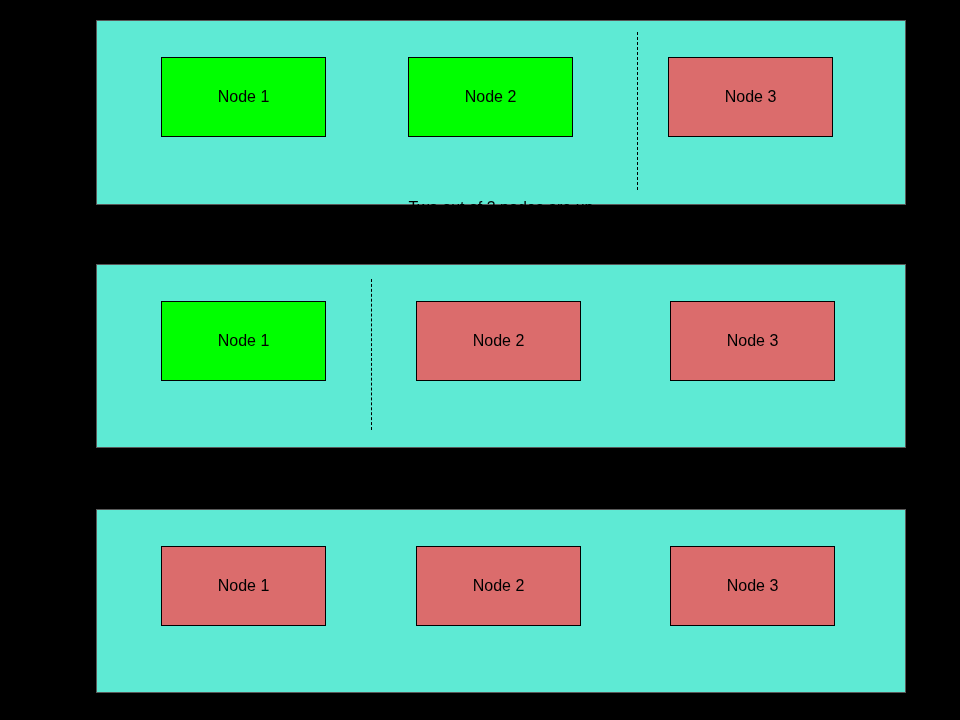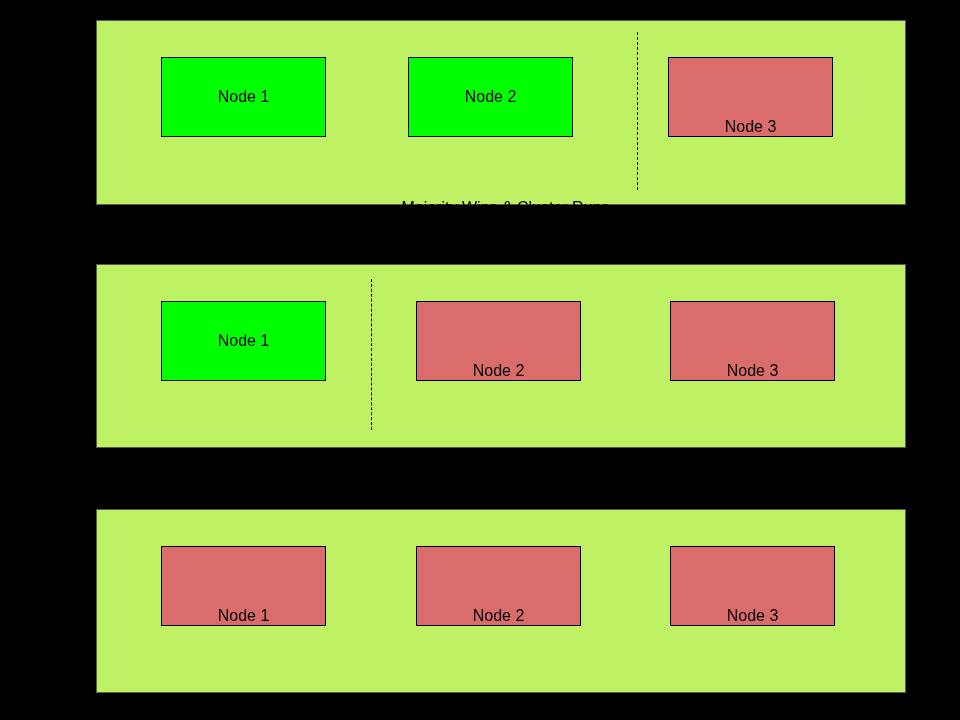--- a/index.html
+++ b/index.html
@@ -17,42 +17,42 @@
   }
   .canvas {
     position: absolute;
     left: 0; top: 0;
     width: 960px; height: 720px;
   }
   .panel {
     position: absolute;
     left: 96px;
     width: 810px;
-    background: #bef264;
+    background: #5eead4;
     border: 1px solid #595959;
     box-sizing: border-box;
   }
   .panel-1 { top: 20px;  height: 185px; }
   .panel-2 { top: 264px; height: 184px; }
   .panel-3 { top: 509px; height: 184px; }
 
   .node {
     position: absolute;
     top: 36px;
     width: 165px;
     height: 80px;
     border: 1px solid #000000;
     box-sizing: border-box;
     display: flex;
     align-items: center;
     justify-content: center;
     font-size: 16px;
   }
   .node-up   { background: #00ff00; }
-  .node-down { background: #db6c6c; align-items: flex-end; }
+  .node-down { background: #db6c6c; }
 
   .divider {
     position: absolute;
     width: 0;
     border-left: 1px dashed #000000;
   }
 
   .caption {
     position: absolute;
     left: 0;
@@ -73,20 +73,21 @@
       <span>Node 1</span>
     </div>
     <div class="node node-up" style="left:311px">
       <span>Node 2</span>
     </div>
     <div class="node node-down" style="left:571px">
       <span>Node 3</span>
     </div>
     <div class="divider" style="left:540px; top:11px; height:158px"></div>
     <div class="caption" style="top:132px">
+      <div>Two out of 3 nodes are up</div>
       <div>, Majority Wins &amp; Cluster Runs</div>
     </div>
   </section>
 
   <section class="panel panel-2">
     <div class="node node-up" style="left:64px">
       <span>Node 1</span>
     </div>
     <div class="node node-down" style="left:319px">
       <span>Node 2</span>

